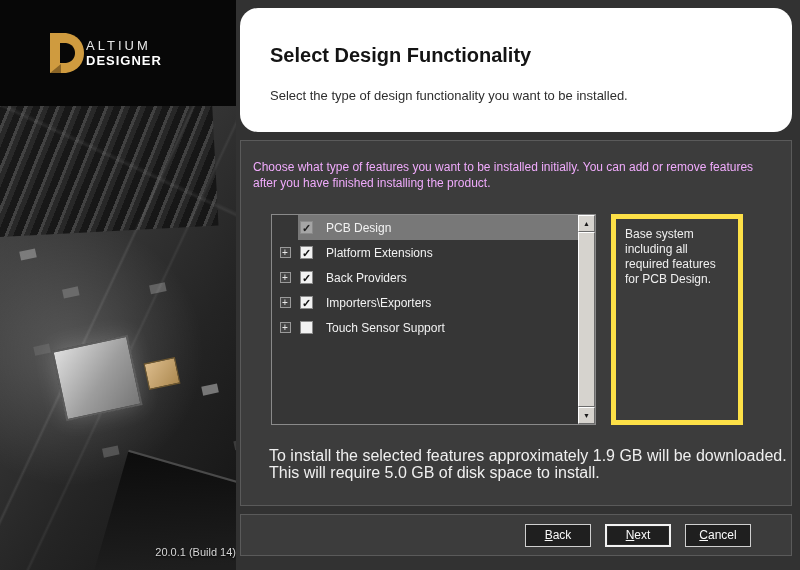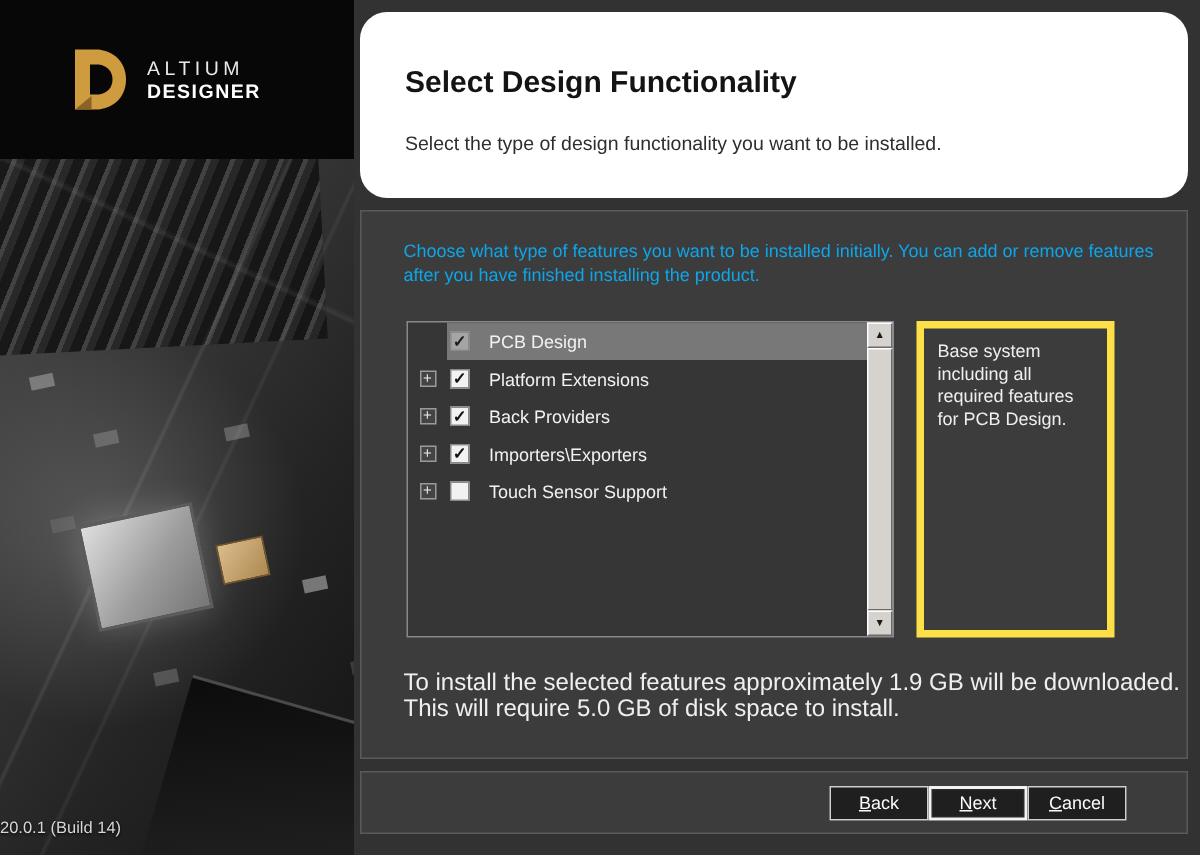--- a/index.html
+++ b/index.html
@@ -27,37 +27,37 @@
   .components { position:absolute; left:20px; top:250px; width:16px; height:9px; background:#8a8a8a; transform:rotate(-12deg);
     box-shadow:34px 46px 0 #747474, -6px 96px 0 #656565, 70px 130px 0 #9a9a9a, 120px 60px 0 #6e6e6e,
                150px 170px 0 #8d8d8d, 40px 210px 0 #5f5f5f, 170px 230px 0 #444; opacity:.8; }
   .traces { position:absolute; inset:0; opacity:.25;
     background:
       linear-gradient(115deg, transparent 48%, rgba(255,255,255,.35) 48.5%, transparent 49%),
       linear-gradient(115deg, transparent 58%, rgba(255,255,255,.25) 58.5%, transparent 59%),
       linear-gradient(25deg, transparent 68%, rgba(255,255,255,.28) 68.4%, transparent 69%); }
 
   .logo-block { position:absolute; left:0; top:0; width:236px; height:106px; background:#070707;
-    display:flex; align-items:center; padding-left:46px; gap:12px; }
+    display:flex; align-items:center; padding-left:46px; }
   .logo-mark { width:40px; height:44px; }
   .logo-text { display:flex; flex-direction:column; line-height:15px; }
   .logo-line1 { color:#e8e8e8; font-size:13px; letter-spacing:3px; font-weight:400; }
   .logo-line2 { color:#ffffff; font-size:13px; letter-spacing:1px; font-weight:bold; }
-  .version-text { position:absolute; bottom:12px; left:0; width:100%; text-align:left;
+  .version-text { position:absolute; bottom:12px; left:0; width:100%; text-align:right;
     color:#d6d6d6; font-size:11px; text-shadow:0 1px 2px #000; }
 
   
   .header-panel { position:absolute; left:240px; top:8px; width:552px; height:124px; background:#ffffff;border-radius:18px; }
   .page-title { position:absolute; left:30px; top:36px; font-size:20px; font-weight:bold; color:#141414; }
   .page-subtitle { position:absolute; left:30px; top:80px; font-size:13px; color:#2e2e2e; }
 
   
   .main-panel { position:absolute; left:240px; top:140px; width:552px; height:366px;
     background:#3c3c3c; border:1px solid #5a5a5a; }
-  .instructions { position:absolute; left:28px; top:18px; width:505px; color:#0ea5e9; font-size:12px; line-height:16px; }
+  .instructions { position:absolute; left:12px; top:18px; width:505px; color:#f0abfc; font-size:12px; line-height:16px; }
 
   .list-box { position:absolute; left:30px; top:73px; width:325px; height:211px;
     background:#363636; border:1px solid #8a8a8a; }
   .rows { position:absolute; left:0; top:0; right:17px; bottom:0; overflow:hidden; }
   .feature-row { display:flex; align-items:center; height:25px; }
   .expander-cell { width:26px; display:flex; justify-content:center; align-items:center; flex:none; }
   .expander { width:11px; height:11px; border:1px solid #9a9a9a; background:rgba(255,255,255,.07);
     color:#e8e8e8; font-size:10px; line-height:9px; text-align:center; }
   .expander.hidden { visibility:hidden; }
   .row-body { flex:1; display:flex; align-items:center; height:25px; padding-left:2px; }
@@ -77,21 +77,21 @@
     border:1px solid; border-color:#ffffff #6b6b6b #6b6b6b #ffffff; }
 
   .desc-box { position:absolute; left:370px; top:73px; width:132px; height:211px;
     border:5px solid #fde047; color:#efefef; font-size:12px; line-height:15px; padding:8px 9px; }
 
   .note-block { position:absolute; left:28px; top:306px; color:#efefef; font-size:16px; line-height:17px; }
 
   
   .footer-panel { position:absolute; left:240px; top:514px; width:552px; height:42px;
     background:#3c3c3c; border:1px solid #5a5a5a;
-    display:flex; align-items:center; justify-content:flex-end; padding-right:40px; }
+    display:flex; align-items:center; justify-content:flex-end; gap:14px; padding-right:40px; }
   .btn { width:66px; height:23px; background:#1f1f1f; border:1px solid #cfcfcf; color:#fafafa;
     font-size:12px; font-family:"Liberation Sans", sans-serif; cursor:pointer;
     display:flex; align-items:center; justify-content:center; }
   .btn span { display:block; }
   .btn span::first-letter { text-decoration:underline; }
   .btn.focused { border:2px solid #f2f2f2; box-shadow:0 0 0 1px #2a2a2a inset; }
 </style>
 </head>
 <body>
 

